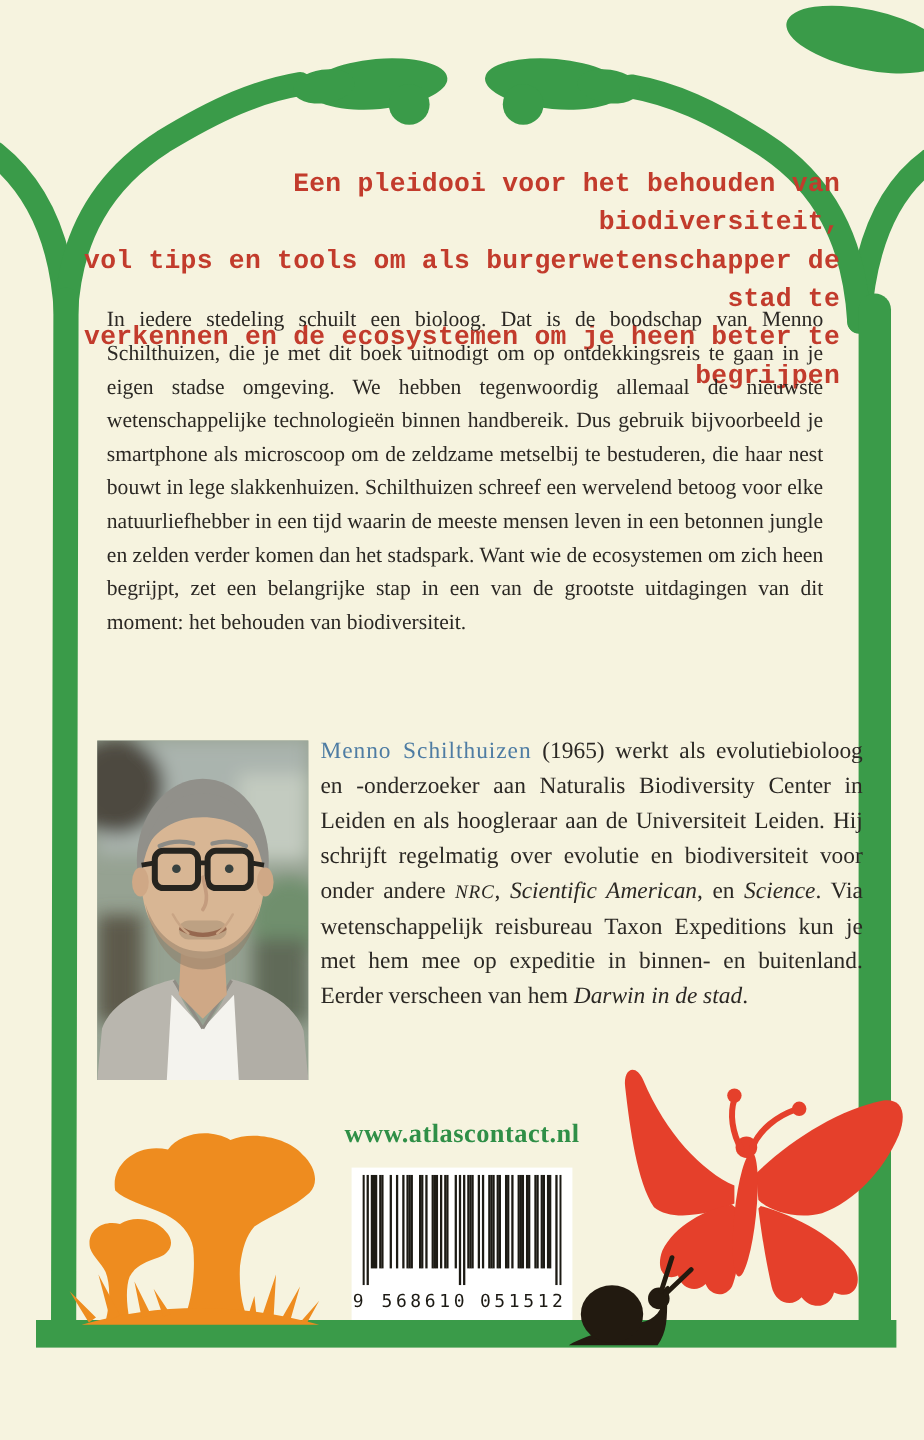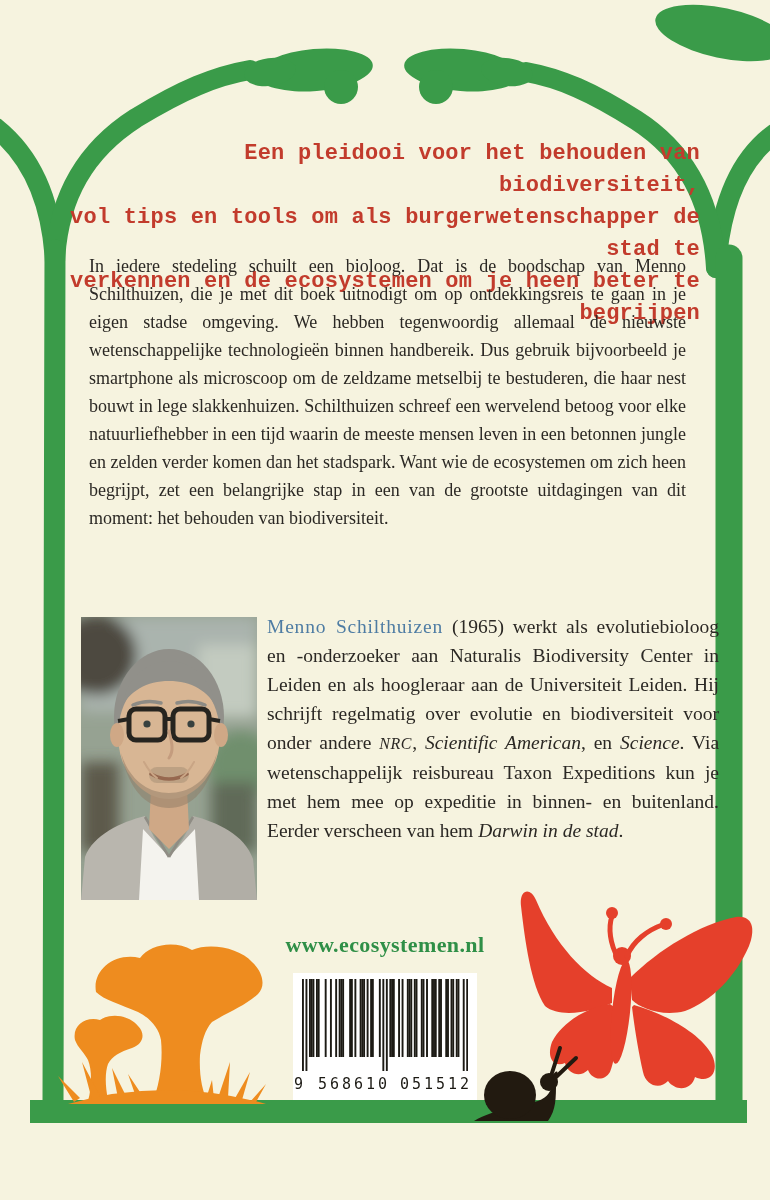--- a/index.html
+++ b/index.html
@@ -211,21 +211,21 @@
 
         <path d="M 88 114 C 91 126 93 134 88 141" stroke="#c49c7e" stroke-width="3" fill="none" stroke-linecap="round"></path>
 
         <path d="M 70 157 Q 88 167 106 157" stroke="#96684f" stroke-width="3.5" fill="none" stroke-linecap="round"></path>
         <path d="M 63 145 Q 69 156 76 161 M 113 145 Q 107 156 100 161" stroke="#c9a585" stroke-width="2" fill="none" stroke-linecap="round"></path>
       </svg>
     </div>
     <p class="bio"><span class="seg-name">Menno Schilthuizen</span><span class="seg-normal"> (1965) werkt als evolutiebioloog en -onderzoeker aan Naturalis Biodiversity Center in Leiden en als hoogleraar aan de Universiteit Leiden. Hij schrijft regelmatig over evolutie en biodiversiteit voor onder andere </span><span class="seg-sc">NRC</span><span class="seg-normal">, </span><span class="seg-italic">Scientific American</span><span class="seg-normal">, en </span><span class="seg-italic">Science</span><span class="seg-normal">. Via wetenschappelijk reisbureau Taxon Expeditions kun je met hem mee op expeditie in binnen- en buitenland. Eerder verscheen van hem </span><span class="seg-italic">Darwin in de stad</span><span class="seg-normal">.</span></p>
   </div>
 
-  <div class="publisher-url">www.ecosystemen.nl</div>
+  <div class="publisher-url">www.atlascontact.nl</div>
 
   <div class="barcode-panel">
     <svg id="barcode-svg" class="barcode-bars" width="166" height="92">
         <rect x="0.00" y="0" width="1.90" height="92" fill="#1c1a14"></rect>
         <rect x="3.49" y="0" width="1.90" height="92" fill="#1c1a14"></rect>
         <rect x="6.99" y="0" width="1.90" height="78" fill="#1c1a14"></rect>
         <rect x="8.74" y="0" width="1.90" height="78" fill="#1c1a14"></rect>
         <rect x="10.48" y="0" width="1.90" height="78" fill="#1c1a14"></rect>
         <rect x="13.98" y="0" width="1.90" height="78" fill="#1c1a14"></rect>
         <rect x="15.73" y="0" width="1.90" height="78" fill="#1c1a14"></rect>

